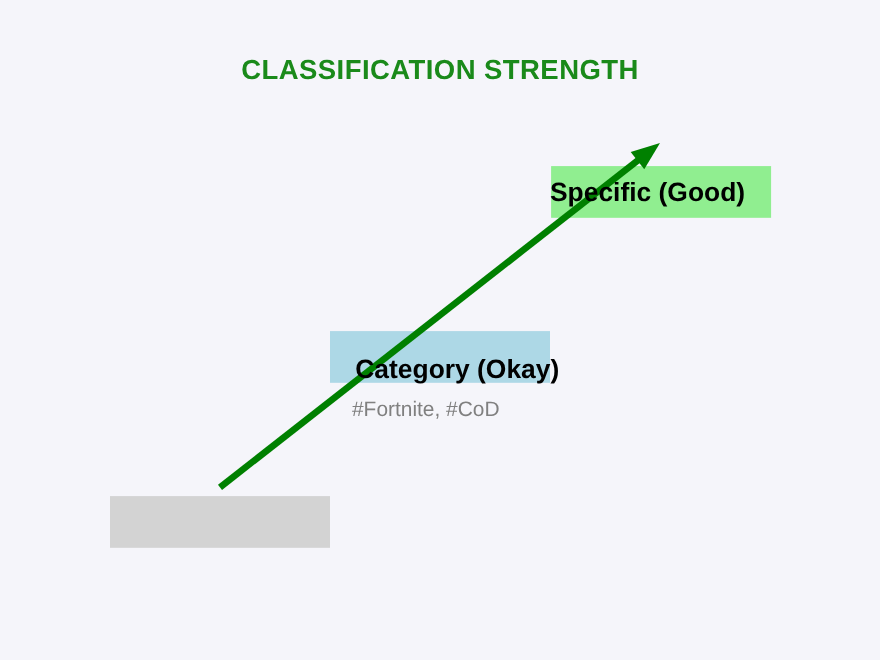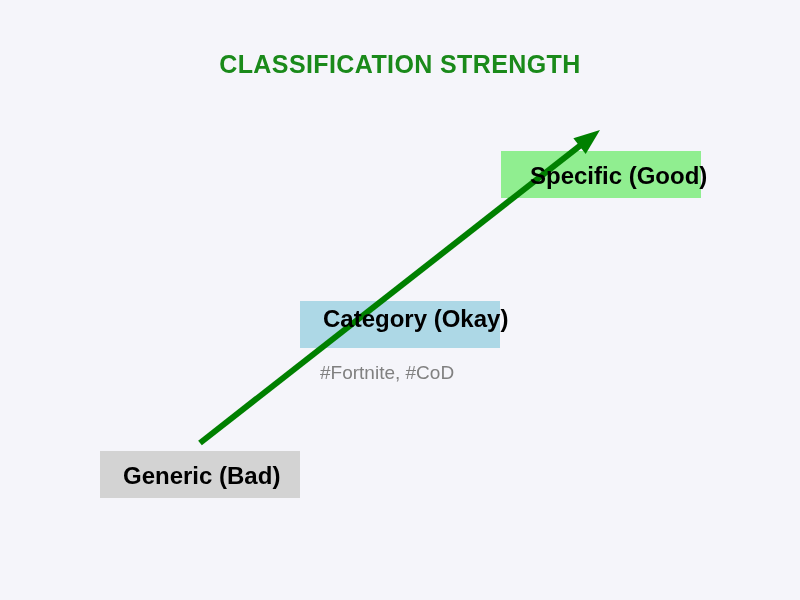--- a/index.html
+++ b/index.html
@@ -59,22 +59,22 @@
   .tier-label {
     position: absolute;
     z-index: 3;
     font-size: 24px;
     font-weight: bold;
     color: #000000;
     white-space: nowrap;
     line-height: 1;
   }
   .tier-label.generic  { left: 123px; top: 464px; }
-  .tier-label.category { left: 323px; top: 307px; }
-  .tier-label.specific { left: 530px; top: 164px; }
+  .tier-label.category { left: 323px; top: 325px; }
+  .tier-label.specific { left: 500px; top: 164px; }
 
   
   .tier-examples {
     position: absolute;
     z-index: 3;
     font-size: 19px;
     font-weight: normal;
     color: #808080;
     white-space: nowrap;
     line-height: 1;
@@ -84,21 +84,20 @@
   .tier-examples.specific { left: 521px; top: 213px; }
 </style>
 </head>
 <body style="background: rgb(245, 245, 250);">
 
 <div id="stage" style="background: rgb(245, 245, 250);">
 
   <div id="chart-title" style="color: rgb(26, 138, 26);">CLASSIFICATION STRENGTH</div>
 
   <div class="tier-box generic" style="background-color: rgb(211, 211, 211);"></div>
-  <div class="tier-label generic">Generic (Bad)</div>
 
   <div class="tier-box category" style="background-color: rgb(173, 216, 230);"></div>
   <div class="tier-label category">Category (Okay)</div>
   <div class="tier-examples category">#Fortnite, #CoD</div>
 
   <div class="tier-box specific" style="background-color: rgb(144, 238, 144);"></div>
   <div class="tier-label specific">Specific (Good)</div>
 
   <svg id="arrow-layer" viewBox="0 0 800 600">
     <line id="arrow-shaft" x1="200" y1="443" x2="584.2490690755523" y2="142.32510344838033" stroke="#008000" stroke-width="6" stroke-linecap="butt"></line>

